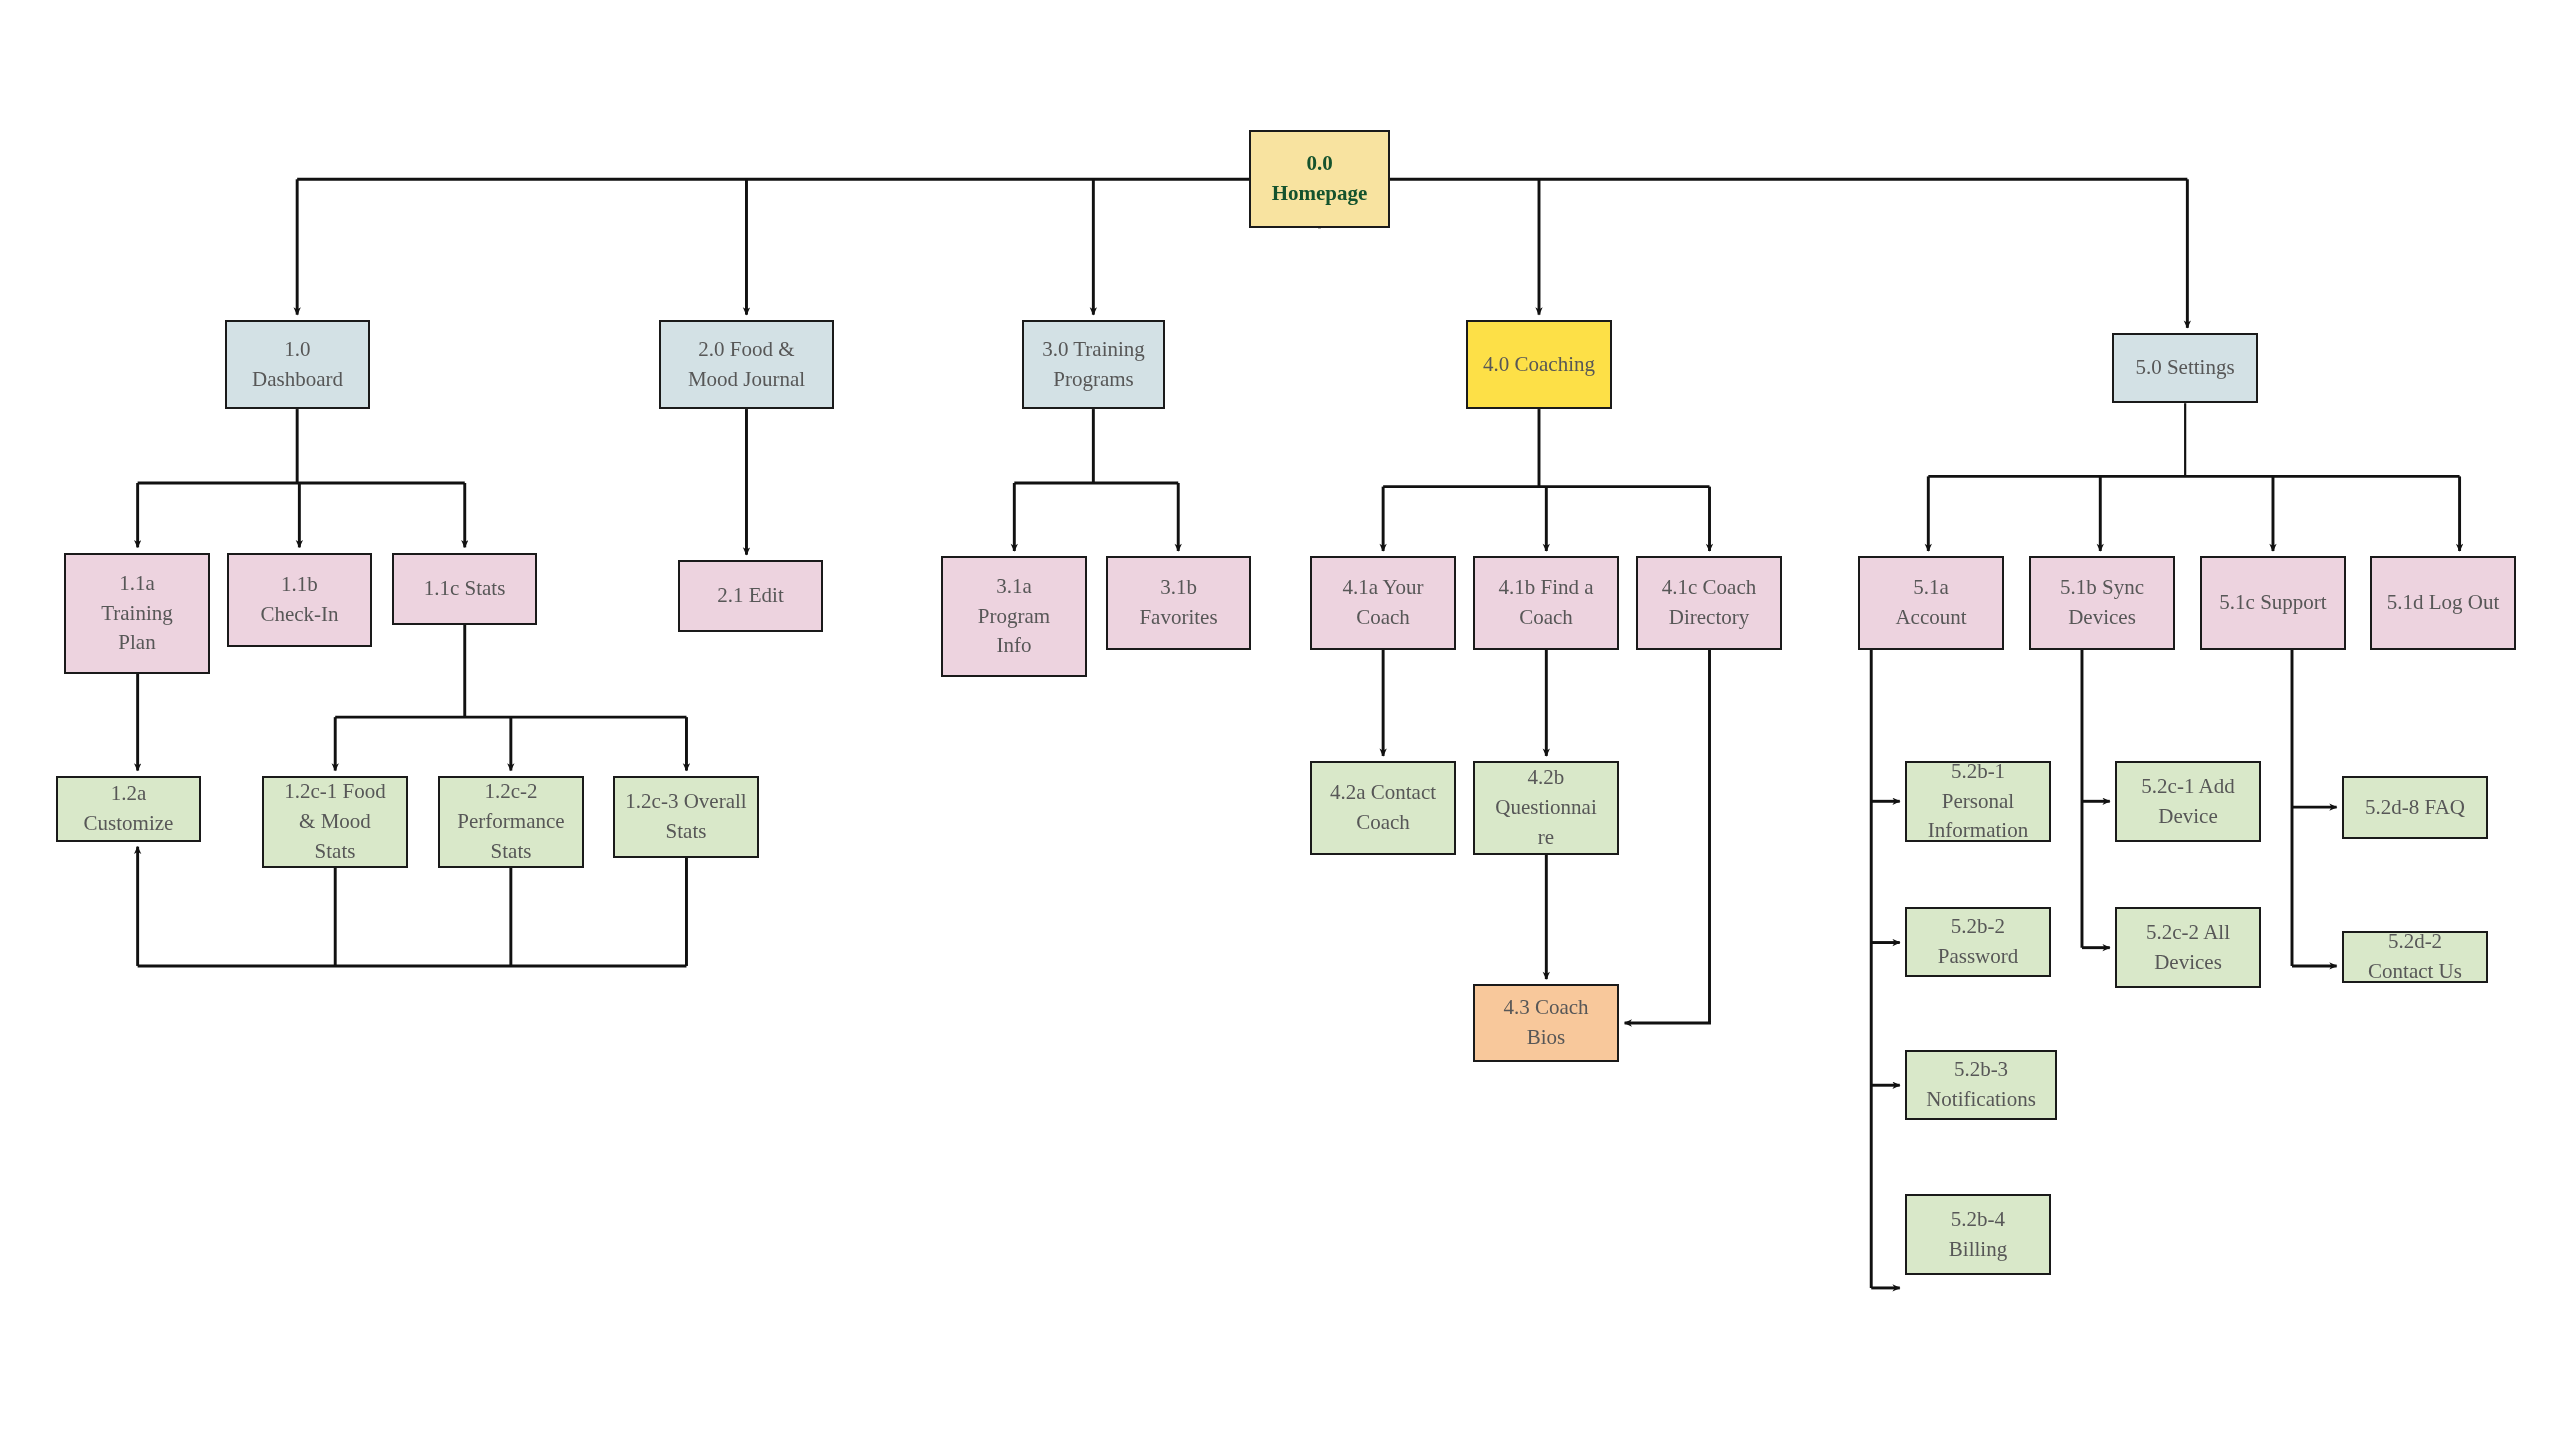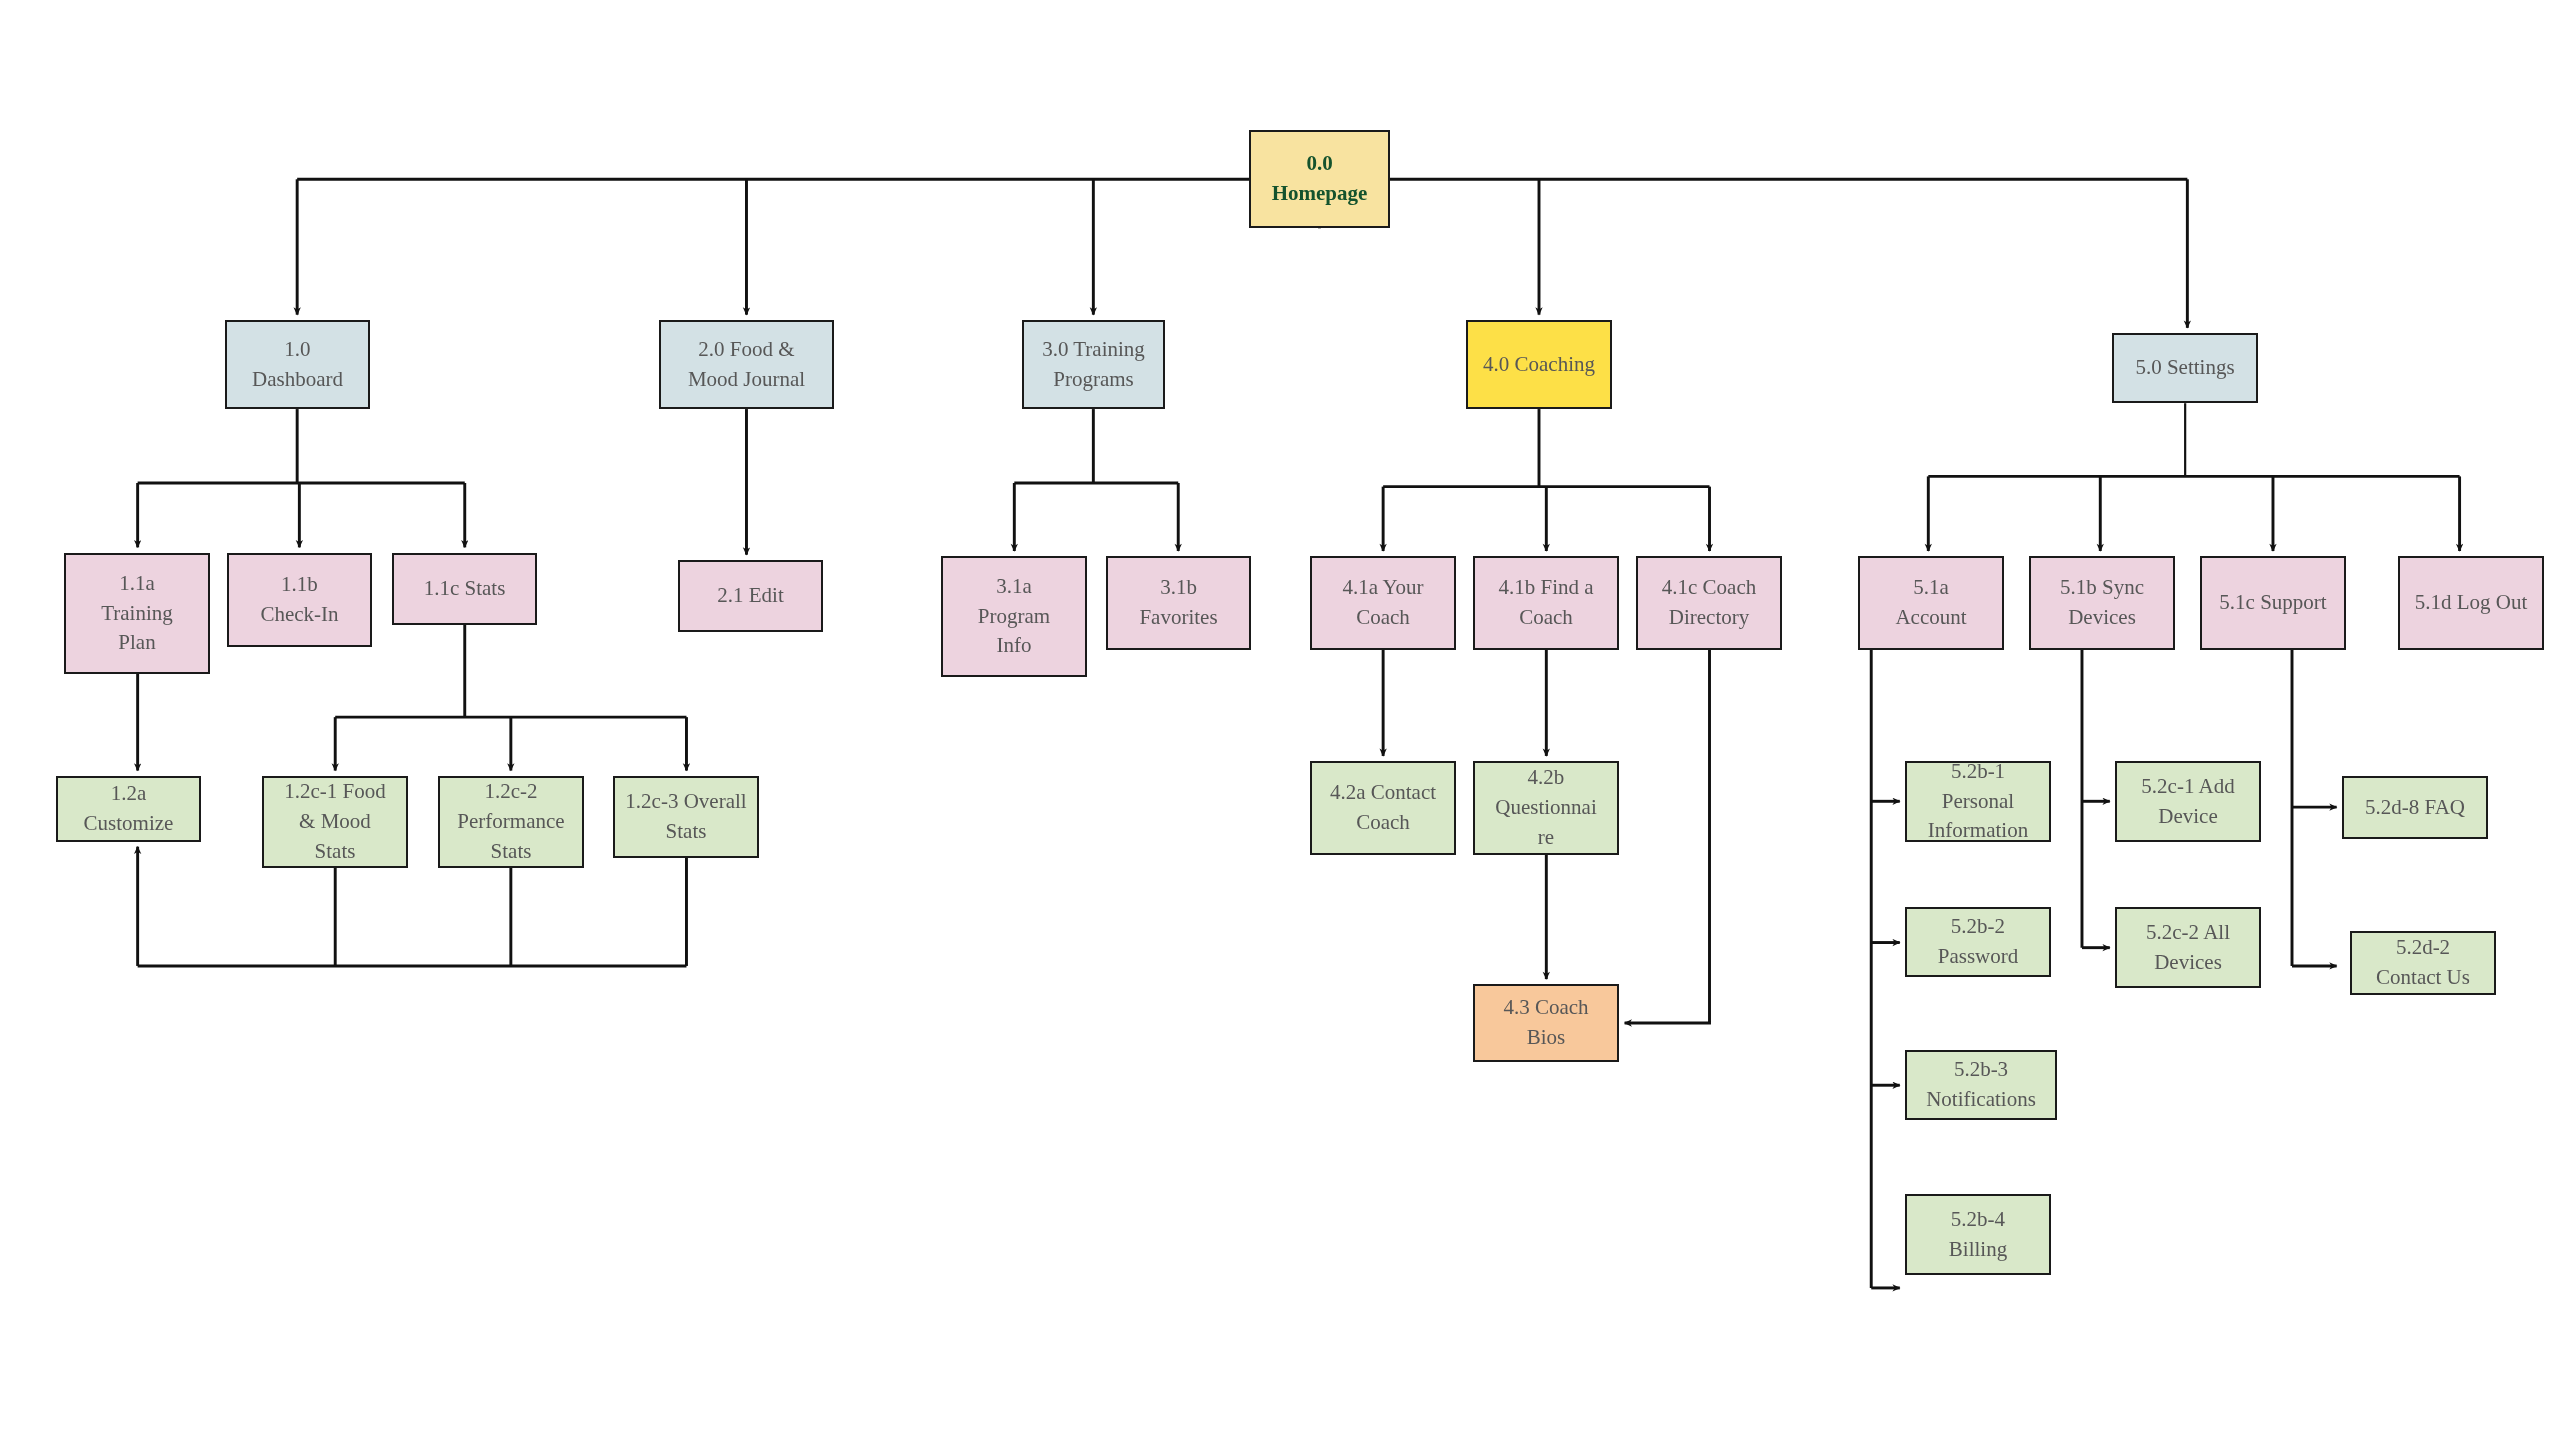--- a/index.html
+++ b/index.html
@@ -195,21 +195,21 @@
         <span class="node-label">5.1a
 Account</span>
       </div>
       <div class="node" style="left: 2029px; top: 556px; width: 146px; height: 94px; background: rgb(237, 211, 223); border-color: rgb(26, 26, 26);">
         <span class="node-label">5.1b Sync
 Devices</span>
       </div>
       <div class="node" style="left: 2200px; top: 556px; width: 146px; height: 94px; background: rgb(237, 211, 223); border-color: rgb(26, 26, 26);">
         <span class="node-label">5.1c Support</span>
       </div>
-      <div class="node" style="left: 2370px; top: 556px; width: 146px; height: 94px; background: rgb(237, 211, 223); border-color: rgb(26, 26, 26); margin-left: 28px;">
+      <div class="node" style="left: 2370px; top: 556px; width: 146px; height: 94px; background: rgb(237, 211, 223); border-color: rgb(26, 26, 26);">
         <span class="node-label">5.1d Log Out</span>
       </div>
       <div class="node" style="left: 56px; top: 776px; width: 145px; height: 66px; background: rgb(217, 232, 201); border-color: rgb(26, 26, 26);">
         <span class="node-label">1.2a Customize</span>
       </div>
       <div class="node" style="left: 262px; top: 776px; width: 146px; height: 92px; background: rgb(217, 232, 201); border-color: rgb(26, 26, 26);">
         <span class="node-label">1.2c-1 Food
 &amp; Mood
 Stats</span>
       </div>
@@ -256,20 +256,20 @@
         <span class="node-label">5.2c-1 Add
 Device</span>
       </div>
       <div class="node" style="left: 2115px; top: 907px; width: 146px; height: 81px; background: rgb(217, 232, 201); border-color: rgb(26, 26, 26);">
         <span class="node-label">5.2c-2 All
 Devices</span>
       </div>
       <div class="node" style="left: 2342px; top: 776px; width: 146px; height: 63px; background: rgb(217, 232, 201); border-color: rgb(26, 26, 26);">
         <span class="node-label">5.2d-8 FAQ</span>
       </div>
-      <div class="node" style="left: 2342px; top: 931px; width: 146px; height: 64px; background: rgb(217, 232, 201); border-color: rgb(26, 26, 26); margin-left: 8px;">
+      <div class="node" style="left: 2342px; top: 931px; width: 146px; height: 52px; background: rgb(217, 232, 201); border-color: rgb(26, 26, 26);">
         <span class="node-label">5.2d-2
 Contact Us</span>
       </div>
     </div>
 
 </div>
 
 
 </body></html>

